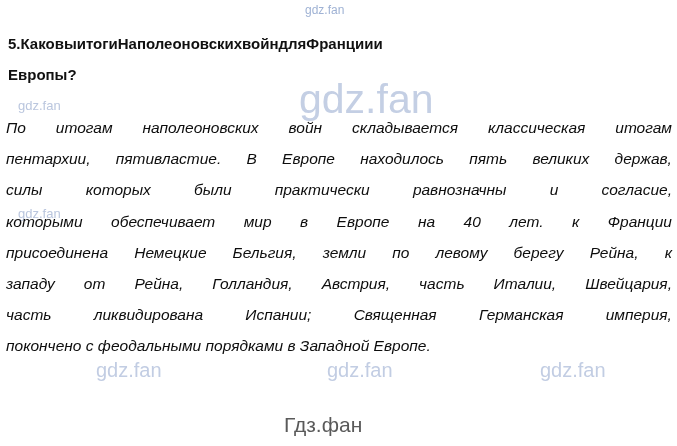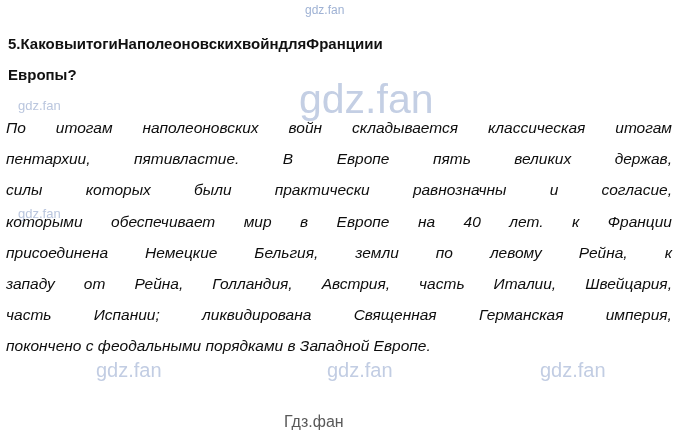--- a/index.html
+++ b/index.html
@@ -43,21 +43,21 @@
     letter-spacing: 0px;
   }
   .wm-s1 { left: 18px;  top: 98px;  font-size: 13px; color: #bac6de; }
   .wm-s2 { left: 18px;  top: 206px; font-size: 13px; color: #bac6de; }
   .wm-s3 { left: 96px;  top: 359px; font-size: 20px; color: #c2cde3; }
   .wm-s4 { left: 327px; top: 359px; font-size: 20px; color: #c2cde3; }
   .wm-s5 { left: 540px; top: 359px; font-size: 20px; color: #c2cde3; }
   .wm-bottom {
     left: 284px;
     top: 413px;
-    font-size: 16px;
+    font-size: 21px;
     color: #5a5a5a;
     font-weight: normal;
   }
 
   
   .question {
     position: absolute;
     left: 8px;
     top: 28px;
     width: 660px;
@@ -129,20 +129,21 @@
         <span>войн</span>
         <span>складывается</span>
         <span>классическая</span>
         <span>итогам</span>
       </div>
       <div class="ln just">
         <span>пентархии,</span>
         <span>пятивластие.</span>
         <span>В</span>
         <span>Европе</span>
+        <span>находилось</span>
         <span>пять</span>
         <span>великих</span>
         <span>держав,</span>
       </div>
       <div class="ln just">
         <span>силы</span>
         <span>которых</span>
         <span>были</span>
         <span>практически</span>
         <span>равнозначны</span>
@@ -161,37 +162,38 @@
         <span>к</span>
         <span>Франции</span>
       </div>
       <div class="ln just">
         <span>присоединена</span>
         <span>Немецкие</span>
         <span>Бельгия,</span>
         <span>земли</span>
         <span>по</span>
         <span>левому</span>
+        <span>берегу</span>
         <span>Рейна,</span>
         <span>к</span>
       </div>
       <div class="ln just">
         <span>западу</span>
         <span>от</span>
         <span>Рейна,</span>
         <span>Голландия,</span>
         <span>Австрия,</span>
         <span>часть</span>
         <span>Италии,</span>
         <span>Швейцария,</span>
       </div>
       <div class="ln just">
         <span>часть</span>
+        <span>ликвидирована</span>
         <span>Испании;</span>
-        <span>ликвидирована</span>
         <span>Священная</span>
         <span>Германская</span>
         <span>империя,</span>
       </div>
       <div class="ln">покончено с феодальными порядками в Западной Европе.</div>
     </div>
 
 </div>
 
 </body></html>

